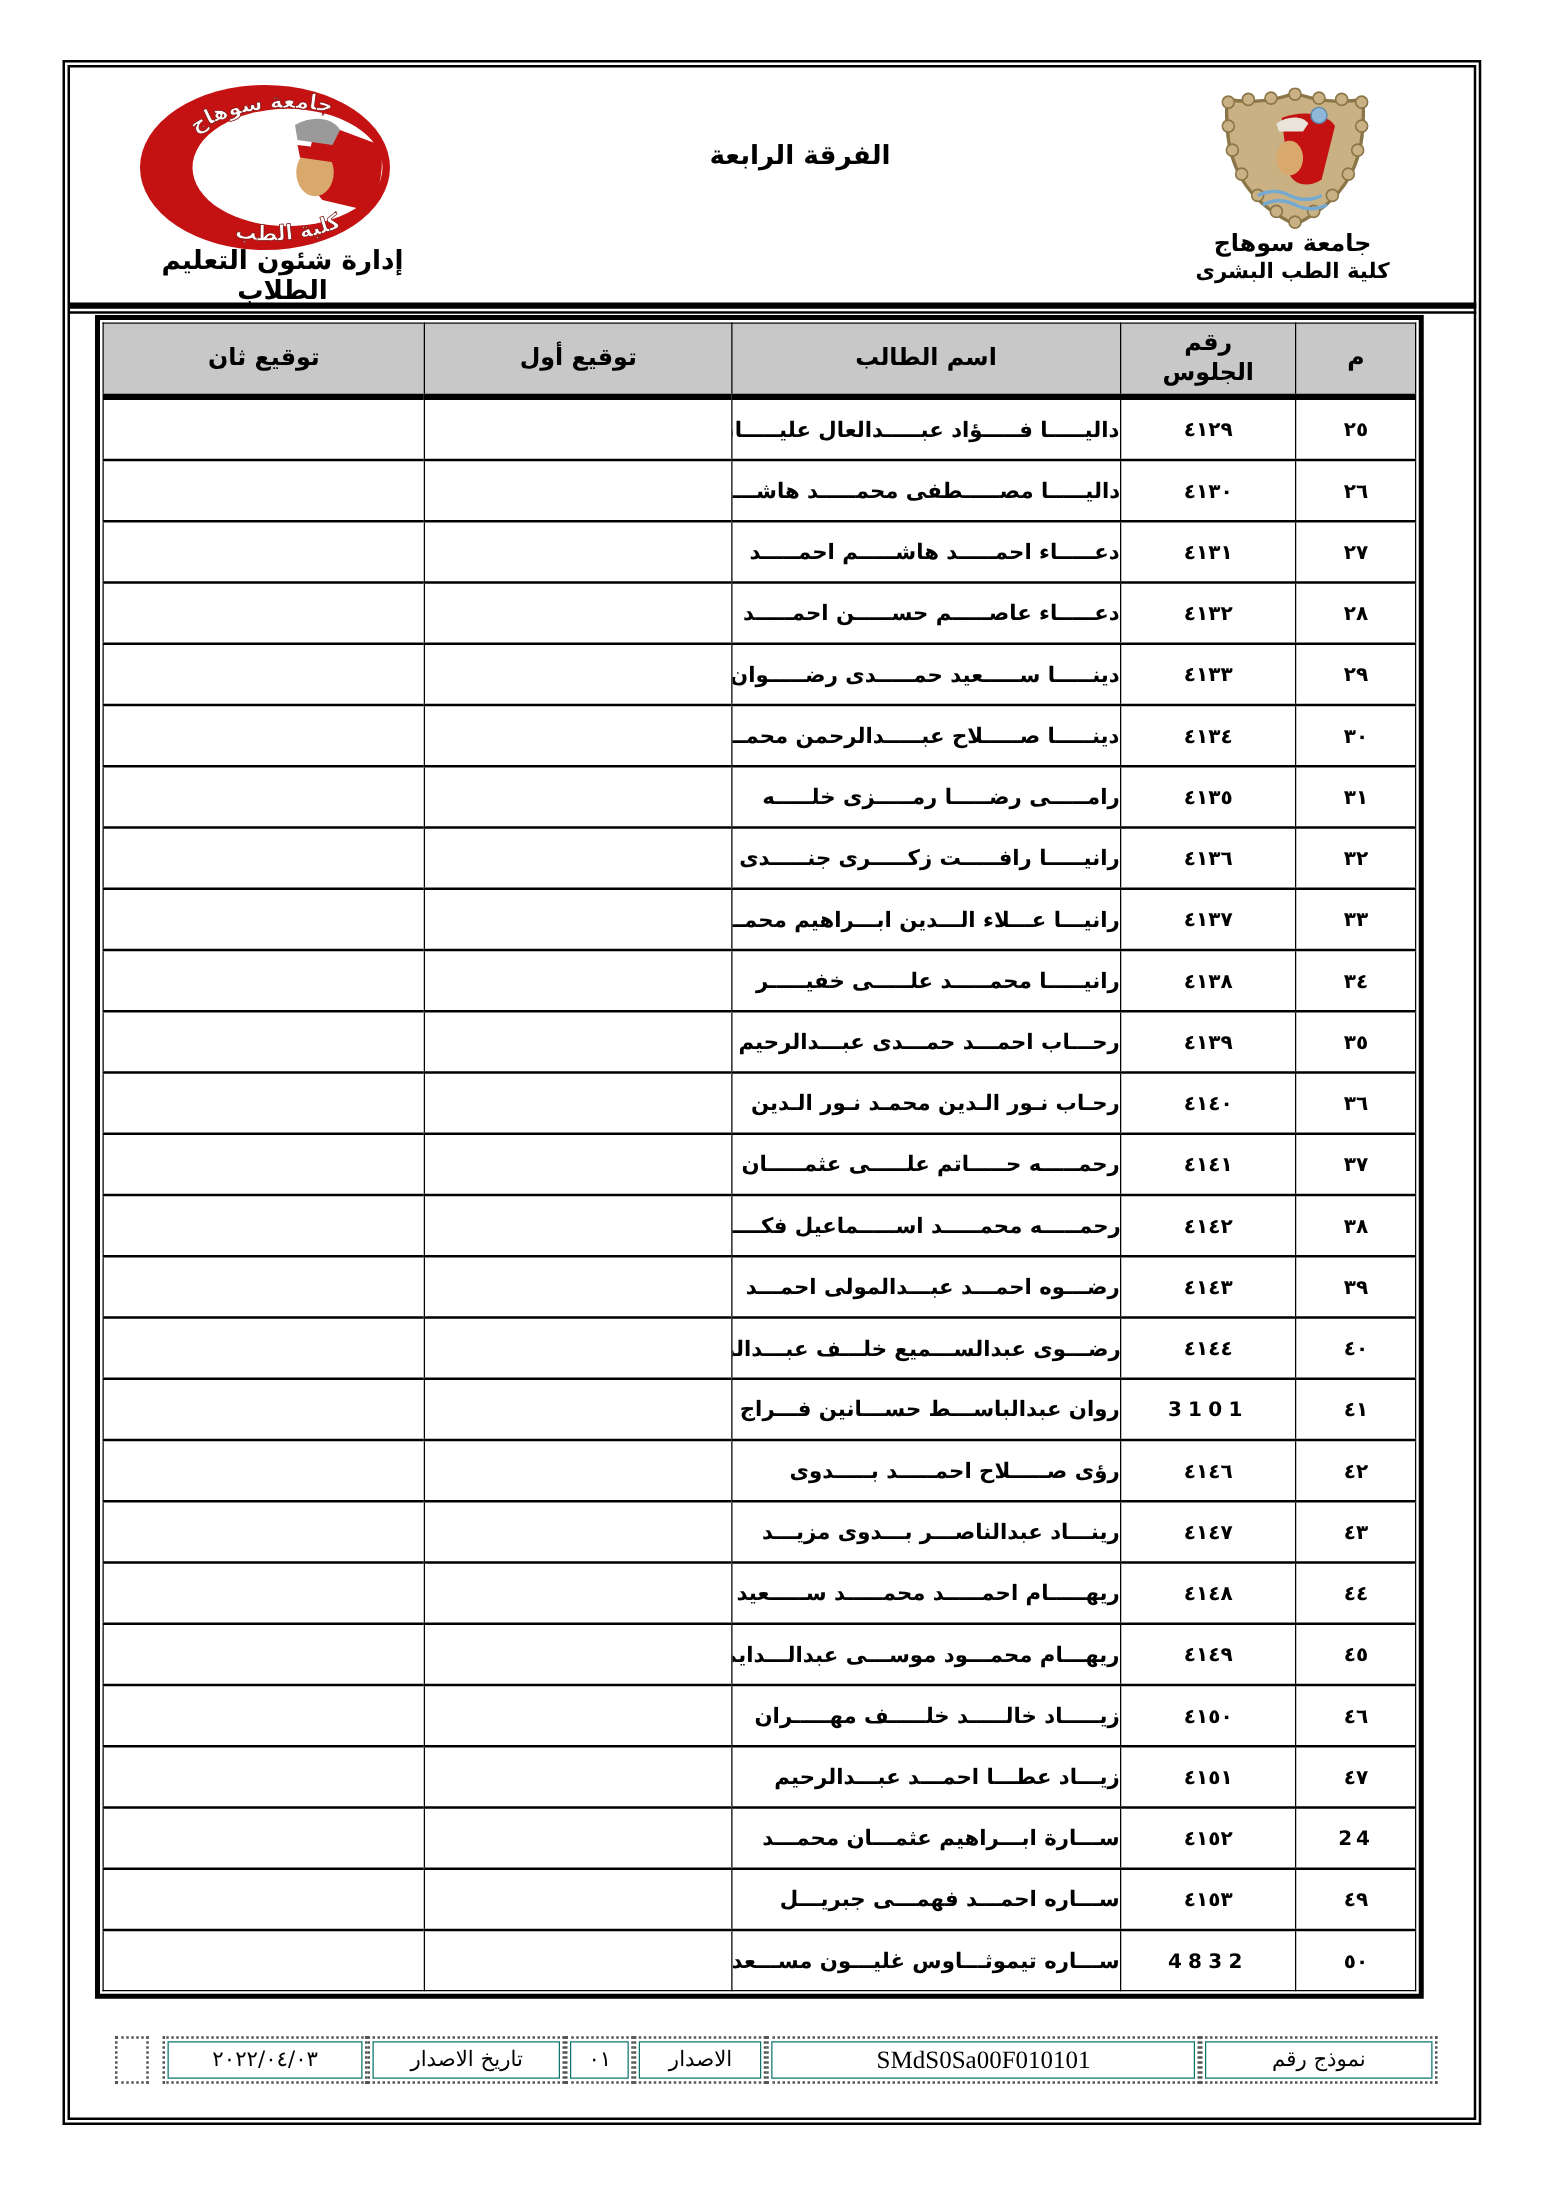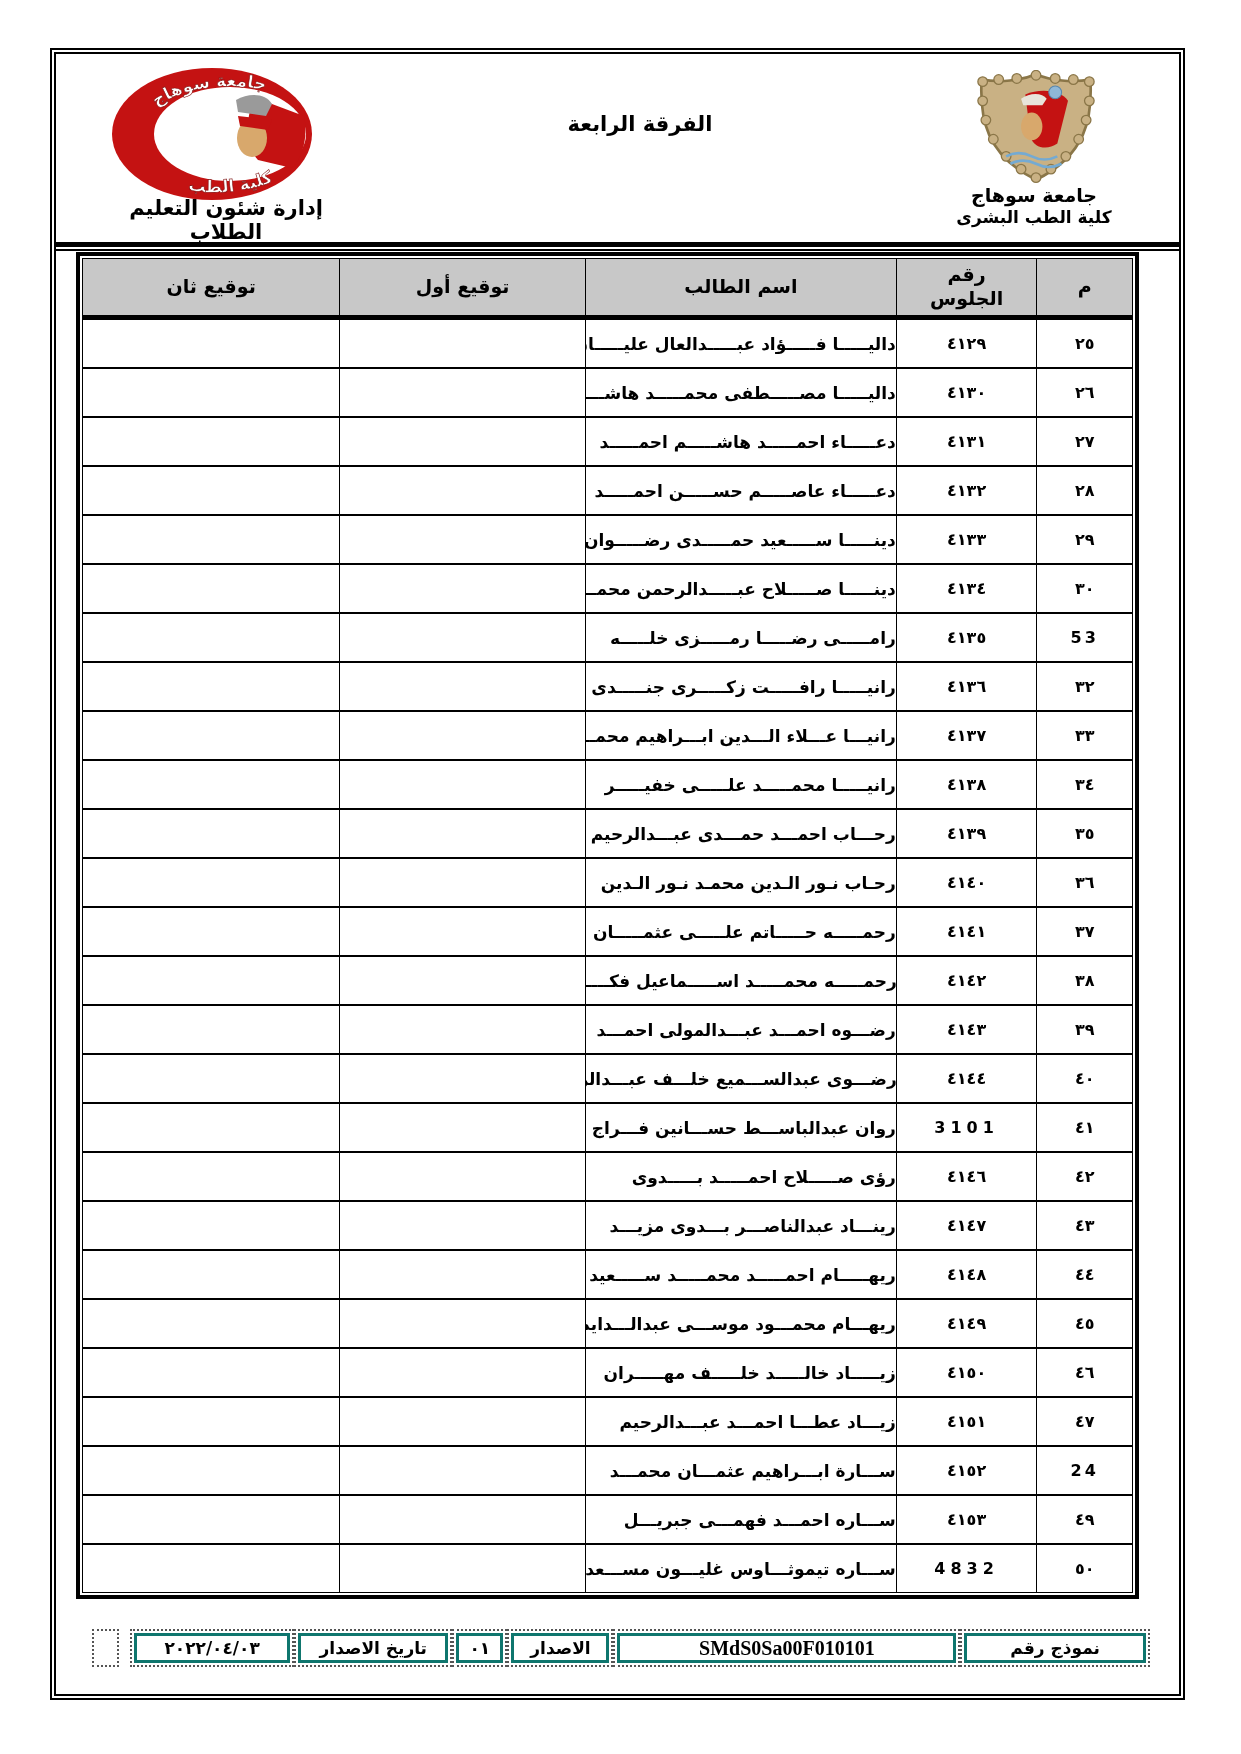--- a/index.html
+++ b/index.html
@@ -51,22 +51,22 @@
   .footer-square{
     position:absolute;left:92px;top:1629px;width:27px;height:38px;box-sizing:border-box;
     border:2px dotted #555;background:#fff;
   }
   .footer-strip{
     position:absolute;left:130px;top:1629px;width:1020px;height:38px;direction:rtl;
     display:flex;
   }
   .f-cell{box-sizing:border-box;border:2px dotted #555;padding:2px;height:100%;}
   .f-inner{
-    box-sizing:border-box;border:3px solid #0f766e;height:100%;display:flex;
-    align-items:center;justify-content:center;font-weight:bold;font-size:17px;
+    box-sizing:border-box;border:1px solid #0f766e;height:100%;display:flex;
+    align-items:center;justify-content:center;font-weight:normal;font-size:17px;
     background:#fff;
   }
   .f-code .f-inner{font-family:"Liberation Serif", serif;font-size:20px;direction:ltr;}
   .f-num .f-inner{letter-spacing:2px;}
   .w-form{width:18.6%;} .w-code{width:34%;} .w-issue{width:10.4%;}
   .w-issueval{width:5.4%;} .w-date{width:15.5%;} .w-dateval{width:16.1%;}
 </style>
 </head>
 <body>
 
@@ -195,21 +195,21 @@
           <td class="sig2-cell"></td>
         </tr>
         <tr>
           <td class="serial-cell">٣٠</td>
           <td class="seat-cell">٤١٣٤</td>
           <td class="name-cell">دينـــــا صـــــلاح عبـــــدالرحمن محمـــــد</td>
           <td class="sig1-cell"></td>
           <td class="sig2-cell"></td>
         </tr>
         <tr>
-          <td class="serial-cell">53</td>
+          <td class="serial-cell">٣١</td>
           <td class="seat-cell">٤١٣٥</td>
           <td class="name-cell">رامـــــى رضـــــا رمـــــزى خلـــــه</td>
           <td class="sig1-cell"></td>
           <td class="sig2-cell"></td>
         </tr>
         <tr>
           <td class="serial-cell">٣٢</td>
           <td class="seat-cell">٤١٣٦</td>
           <td class="name-cell">رانيـــــا رافـــــت زكـــــرى جنـــــدى</td>
           <td class="sig1-cell"></td>

